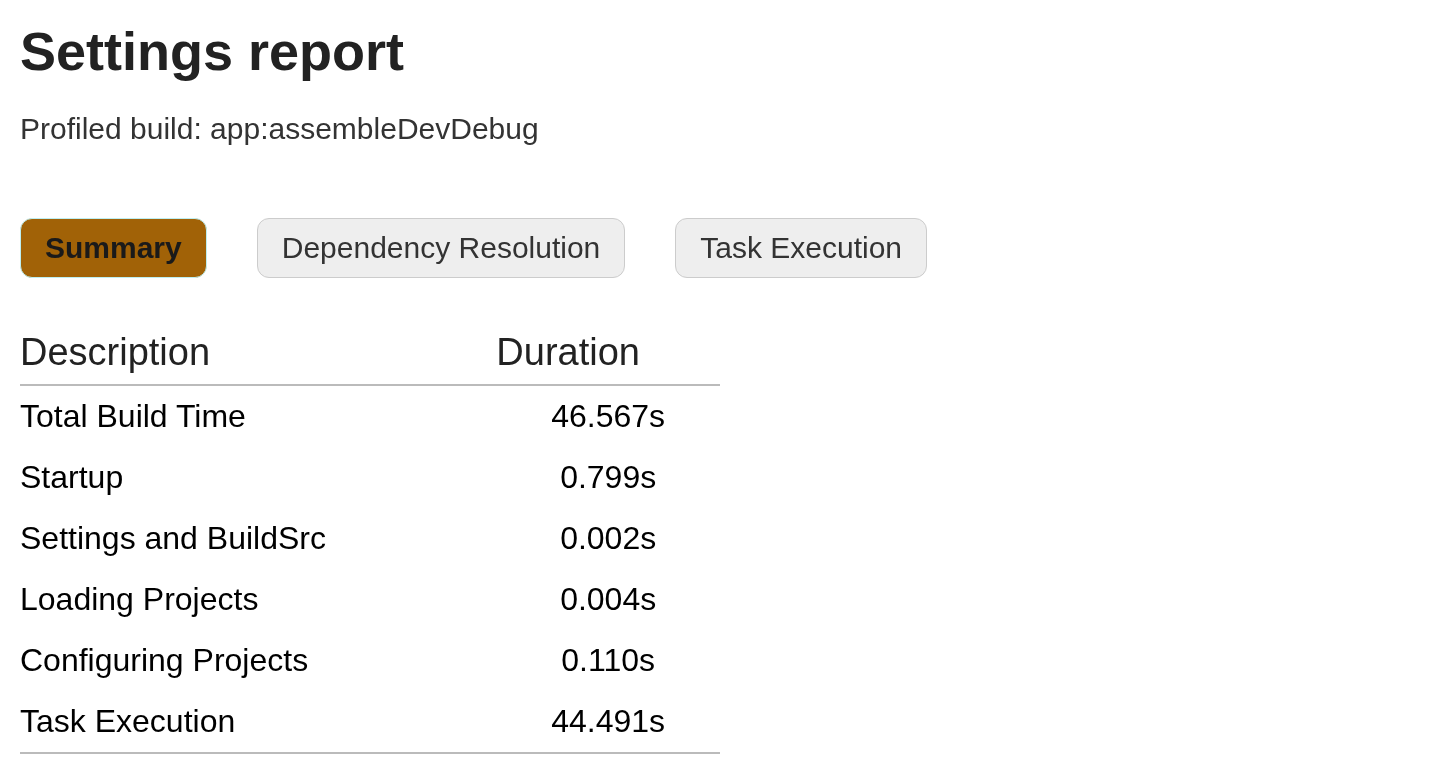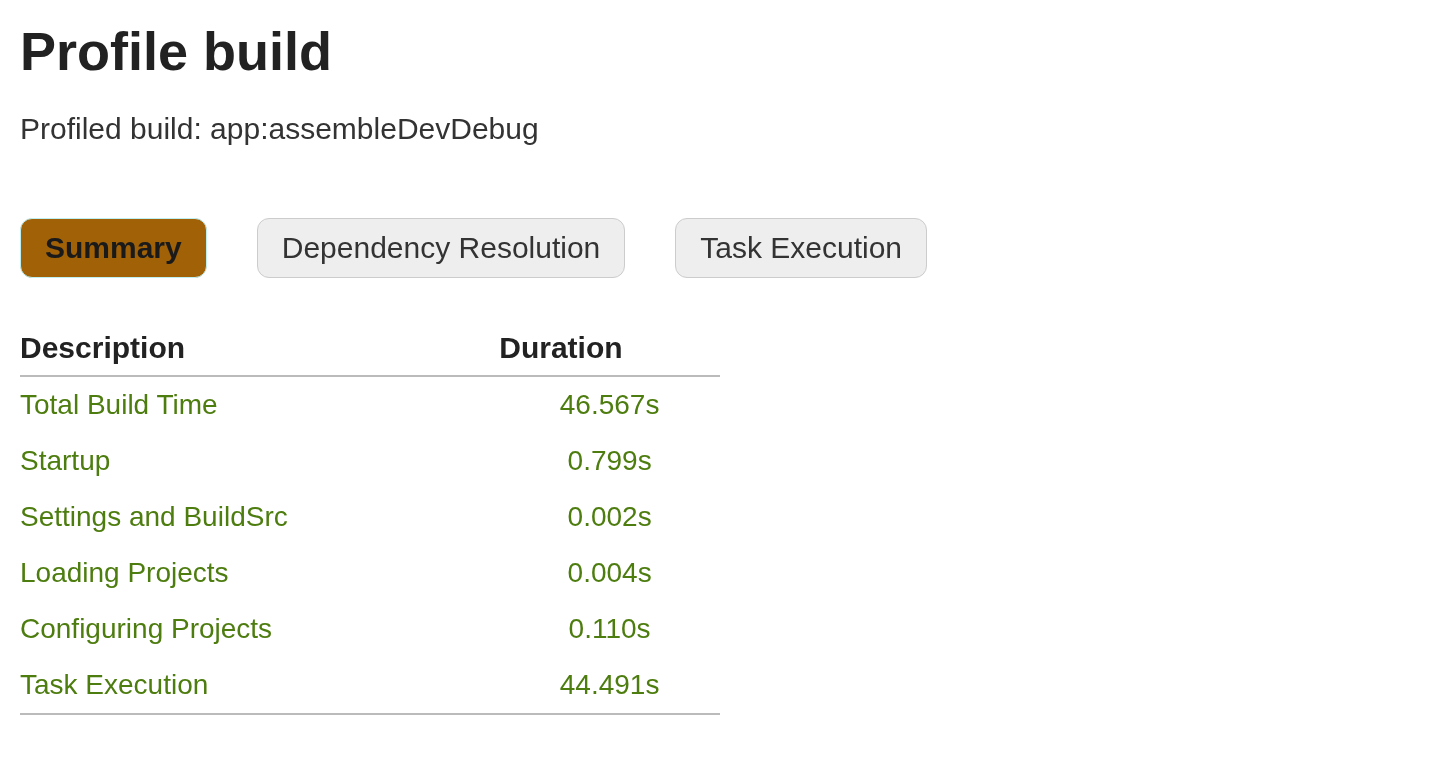--- a/index.html
+++ b/index.html
@@ -43,45 +43,45 @@
       border: 1px solid #bdeef0;
       font-weight: bold;
       color: #1a1a1a;
     }
     .summary-table {
       width: 700px;
       border-collapse: collapse;
     }
     .summary-table th {
       text-align: left;
-      font-weight: bold;
-      font-size: 30px;
+      font-weight: normal;
+      font-size: 38px;
       padding: 8px 0 10px 0;
       border-bottom: 2px solid #bbb;
       color: #222;
     }
     .summary-table th.duration {
       text-align: left;
     }
     .summary-table td {
       padding: 12px 0;
-      font-size: 28px;
-      color: #4d7c0f;
+      font-size: 32px;
+      color: #000000;
     }
     .summary-table td.duration {
       text-align: center;
     }
     .summary-table tbody tr:last-child td {
       border-bottom: 2px solid #bbb;
     }
   </style>
 </head>
 <body>
 
-<h1 class="page-title">Profile build</h1>
+<h1 class="page-title">Settings report</h1>
 <p class="subtitle">Profiled build: app:assembleDevDebug</p>
 
 <div class="tabs">
   <div class="tab active">Summary</div>
   <div class="tab">Dependency Resolution</div>
   <div class="tab">Task Execution</div>
 </div>
 
 <table class="summary-table">
   <thead>

